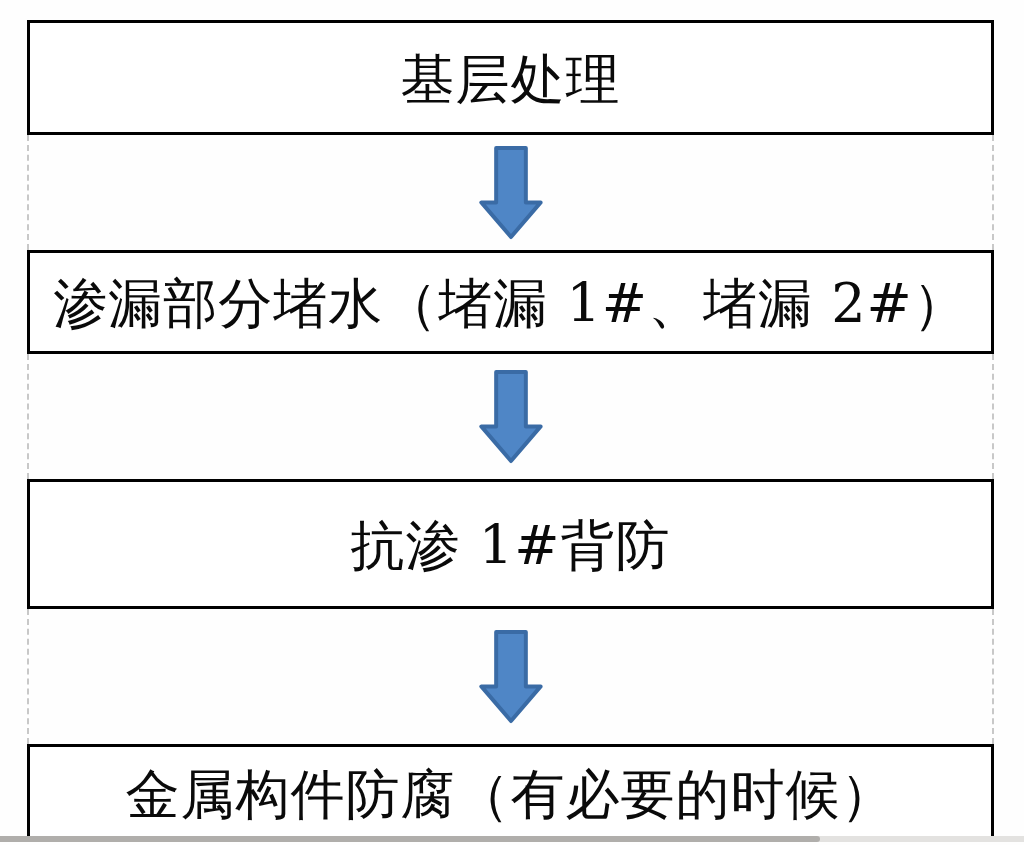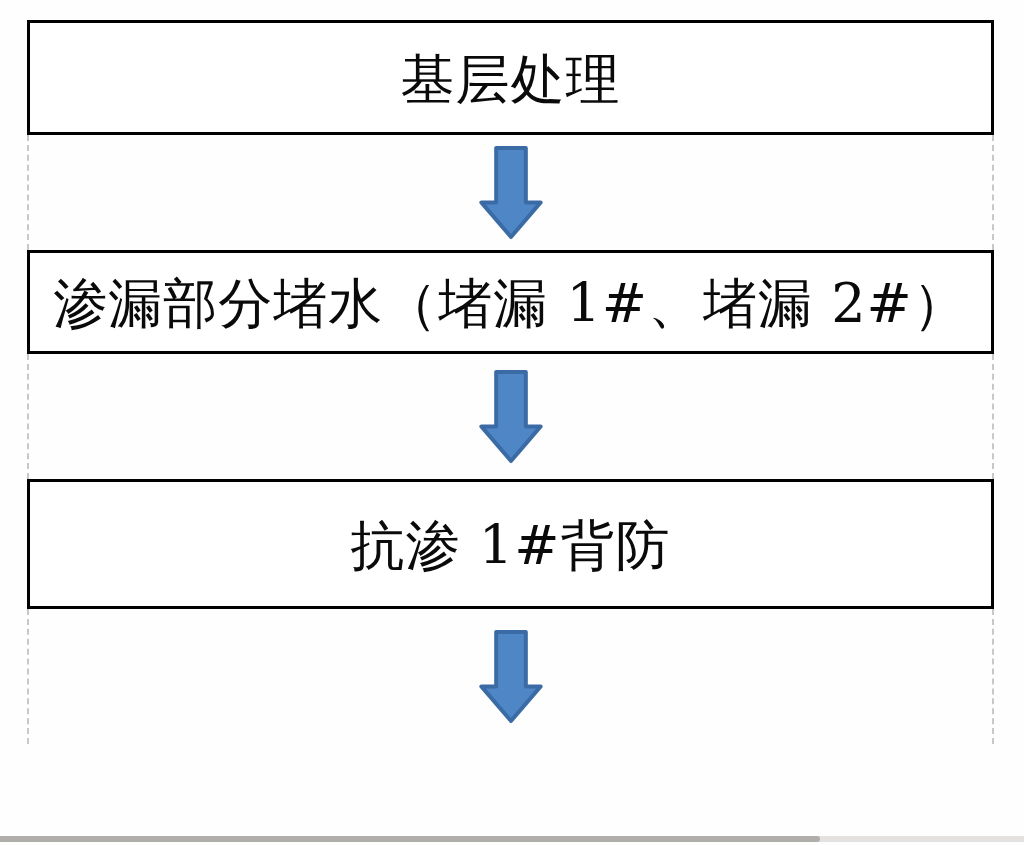--- a/index.html
+++ b/index.html
@@ -104,19 +104,22 @@
     <div class="step-box b3">
       <span class="step-label">抗渗 1#背防</span>
     </div>
 
     <div class="gap g3">
       <svg class="arrow-svg" viewBox="0 0 66 96" aria-hidden="true">
         <path class="arrow-path" d="M18 3 H48 V58 H63 L33 93 L3 58 H18 Z"></path>
       </svg>
     </div>
 
+    <div class="step-box b4">
+      <span class="step-label">金属构件防腐（有必要的时候）</span>
+    </div>
 
   </div>
 
   <div class="scrollbar">
     <div class="scrollbar-thumb"></div>
   </div>
 </div>
 
 </body></html>

